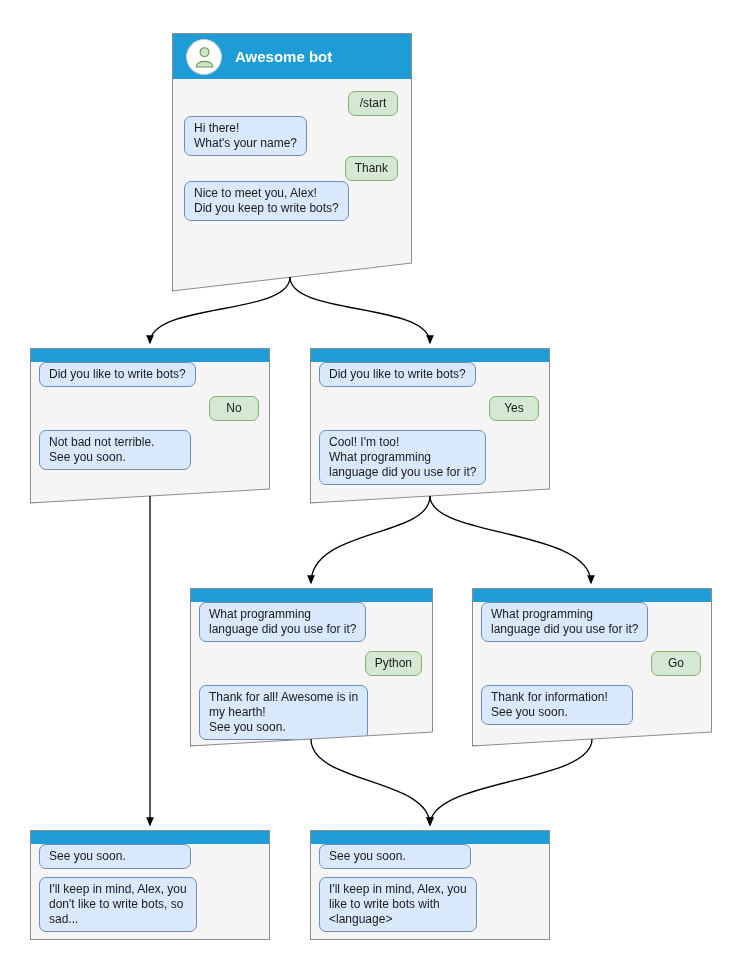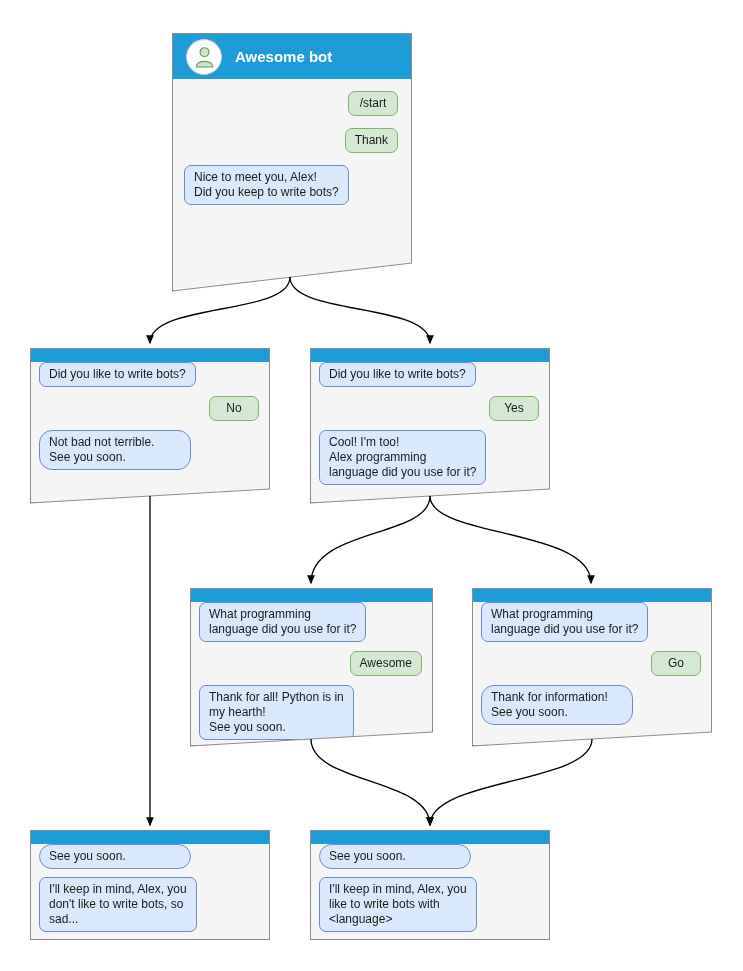--- a/index.html
+++ b/index.html
@@ -12,50 +12,52 @@
   .slant { clip-path: polygon(0 0, 100% 0, 100% 91%, 0 100%); }
 
   .header { height:45px; background:#1e9cd7; display:flex; align-items:center; gap:13px; padding:16px 13px; }
   .avatar { width:36px; height:36px; border-radius:50%; background:#ffffff; border:1px solid #cccccc;
             display:flex; align-items:center; justify-content:center; flex:0 0 auto; }
   .title { color:#ffffff; font-weight:bold; font-size:15px; }
 
   .strip { height:13px; background:#1e9cd7; }
 
   .msgs { display:flex; flex-direction:column; }
-  .main-msgs   { padding:12px 11px 18px; gap:12px; }
+  .main-msgs   { padding:12px 11px 18px; }
   .branch-msgs { padding:0 8px; gap:9px; }
   .end-msgs    { padding:0 8px; gap:8px; }
 
   .bubble { border-radius:7px; padding:4px 9px; font-size:12px; line-height:1.25;
             white-space:pre-line; color:#1a1a1a; }
   .bot  { background:#dae8fc; border:1px solid #6c8ebf; align-self:flex-start; }
   .user { background:#d5e8d4; border:1px solid #82b366; align-self:flex-end;
           margin-right:2px; text-align:center; min-width:50px; }
-  .wide { min-width:152px;border-radius:13px; }
+  .wide { min-width:152px; }
 
   #edges { position:absolute; left:0; top:0; pointer-events:none; z-index:3; }
 </style>
 </head>
 <body>
 
 <div id="canvas">
 
   <div class="window slant-main" style="left:172px; top:33px; width:240px; height:258px;">
     <div class="header">
       <div class="avatar">
         <svg width="21" height="23" viewBox="0 0 24 26">
           <circle cx="12" cy="8" r="5" fill="#cfe3c8" stroke="#69975a" stroke-width="1.4"></circle>
           <path d="M2.5,25 C2.5,16.5 21.5,16.5 21.5,25 Z" fill="#cfe3c8" stroke="#69975a" stroke-width="1.4"></path>
         </svg>
       </div>
       <div class="title">Awesome bot</div>
     </div>
     <div class="msgs main-msgs">
       <div class="bubble user">/start</div>
+      <div class="bubble bot">Hi there!
+What's your name?</div>
       <div class="bubble user">Thank</div>
       <div class="bubble bot">Nice to meet you, Alex!
 Did you keep to write bots?</div>
     </div>
   </div>
 
   <div class="window slant" style="left:30px; top:348px; width:240px; height:155px;">
     <div class="strip"></div>
     <div class="msgs branch-msgs">
       <div class="bubble bot">Did you like to write bots?</div>
@@ -64,32 +66,32 @@
 See you soon.</div>
     </div>
   </div>
 
   <div class="window slant" style="left:310px; top:348px; width:240px; height:155px;">
     <div class="strip"></div>
     <div class="msgs branch-msgs">
       <div class="bubble bot">Did you like to write bots?</div>
       <div class="bubble user">Yes</div>
       <div class="bubble bot">Cool! I'm too!
-Alex programming
+What programming
 language did you use for it?</div>
     </div>
   </div>
 
   <div class="window slant" style="left:190px; top:588px; width:243px; height:158px;">
     <div class="strip"></div>
     <div class="msgs branch-msgs">
       <div class="bubble bot">What programming
 language did you use for it?</div>
-      <div class="bubble user">Awesome</div>
-      <div class="bubble bot">Thank for all! Python is in
+      <div class="bubble user">Python</div>
+      <div class="bubble bot">Thank for all! Awesome is in
 my hearth!
 See you soon.</div>
     </div>
   </div>
 
   <div class="window slant" style="left:472px; top:588px; width:240px; height:158px;">
     <div class="strip"></div>
     <div class="msgs branch-msgs">
       <div class="bubble bot">What programming
 language did you use for it?</div>

